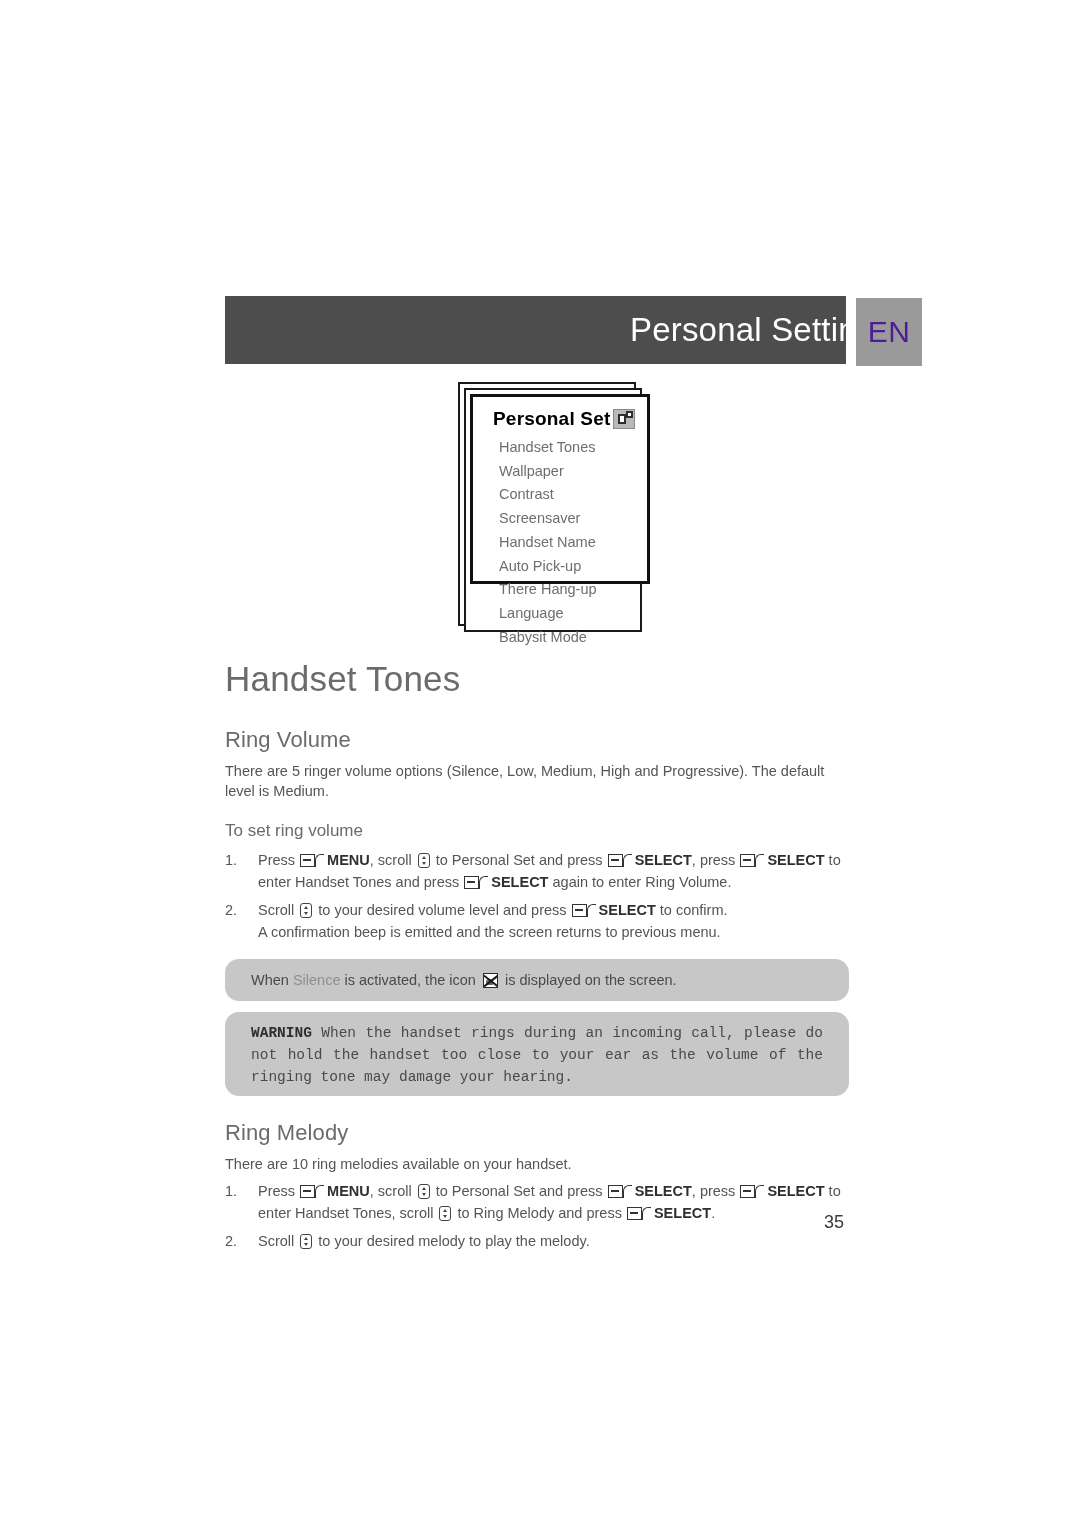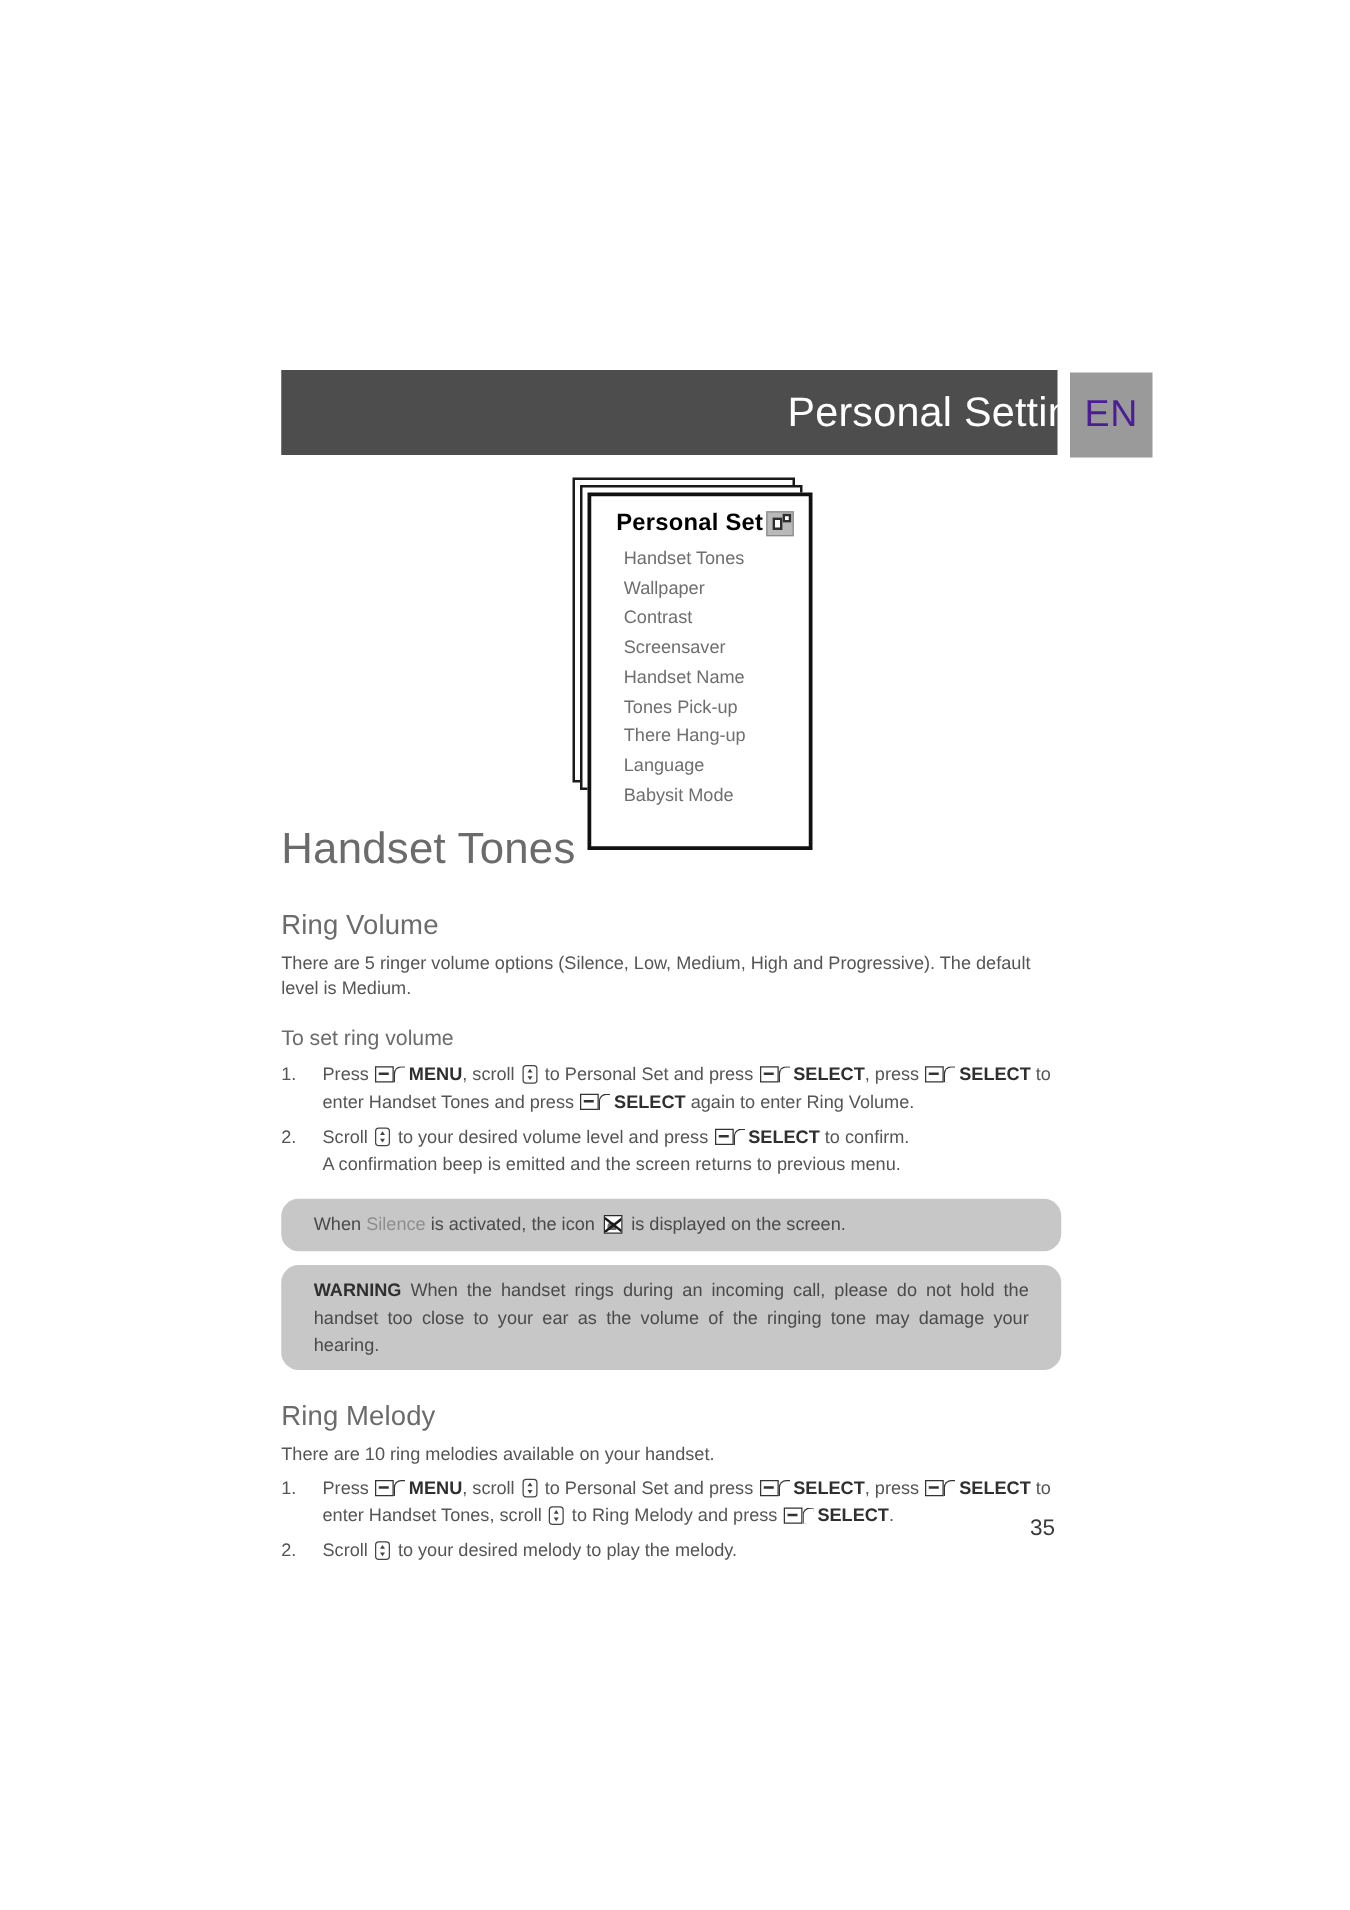--- a/index.html
+++ b/index.html
@@ -78,21 +78,21 @@
     height: 244px;
     background: #ffffff;
     border: 2px solid #1a1a1a;
     box-sizing: border-box;
   }
   .menu-front {
     position: absolute;
     left: 12px;
     top: 12px;
     width: 180px;
-    height: 286px;
+    height: 190px;
     background: #ffffff;
     border: 3px solid #111111;
     box-sizing: border-box;
     padding: 8px 10px 12px 10px;
   }
   .menu-title-row {
     display: flex;
     align-items: center;
     justify-content: space-between;
     padding: 0 2px 0 10px;
@@ -331,20 +331,21 @@
     display: flex;
     align-items: center;
   }
   .callout.warn {
     margin-top: 11px;
     width: 624px;
     min-height: 55px;
     text-align: justify;
     text-justify: inter-word;
     padding: 10px 26px 8px 26px;
+    font-family: Liberation Mono, monospace;
   }
 
   
   .page-number {
     position: absolute;
     left: 824px;
     top: 1212px;
     font-size: 18px;
     font-weight: normal;
     color: #3a3a3a;
@@ -369,21 +370,21 @@
           <span class="flag"></span>
         </span>
       </span>
     </div>
     <ul class="menu-list">
       <li>Handset Tones</li>
       <li>Wallpaper</li>
       <li>Contrast</li>
       <li>Screensaver</li>
       <li>Handset Name</li>
-      <li>Tones Pick-up</li>
+      <li>Auto Pick-up</li>
       <li>There Hang-up</li>
       <li>Language</li>
       <li>Babysit Mode</li>
     </ul>
   </div>
 </div>
 
 <div class="content">
 
   <h1 class="section-title">Handset Tones</h1>

